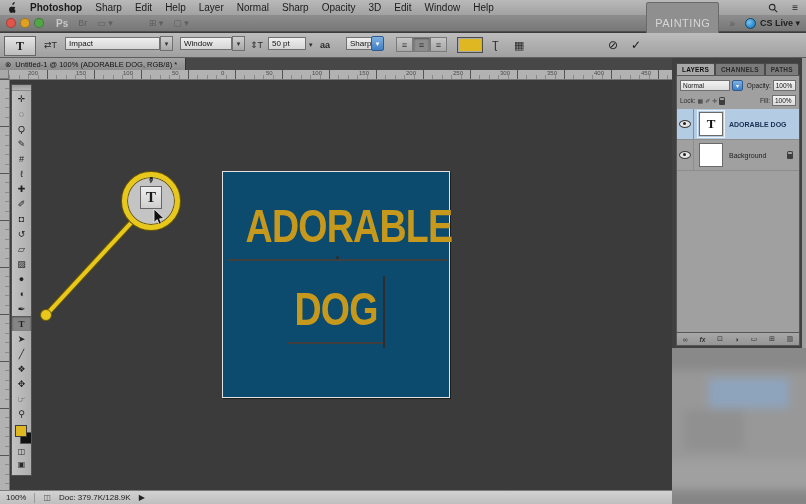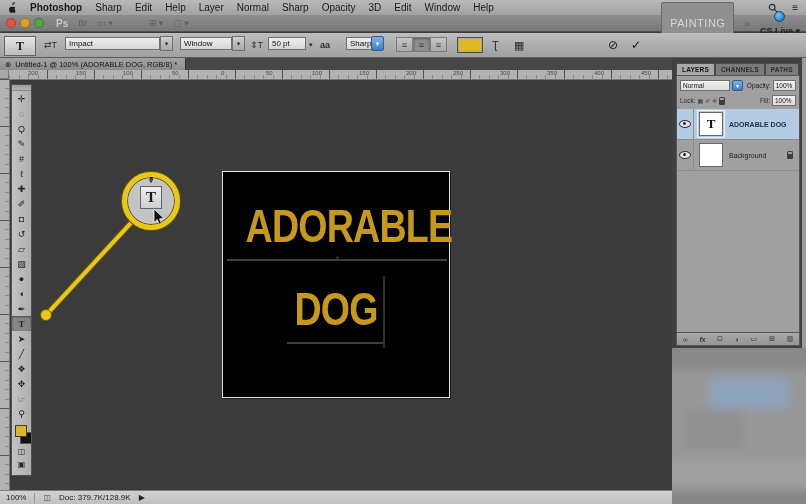--- a/index.html
+++ b/index.html
@@ -17,21 +17,21 @@
   .appbar{position:absolute;left:0;top:15px;width:806px;height:17px;
           background:linear-gradient(#8d8d8d,#777);border-bottom:1px solid #4e4e4e;
           display:flex;align-items:center;padding:0 6px;box-sizing:border-box;font-size:9px;}
   .tl{width:8px;height:8px;border-radius:50%;margin-right:4px;display:inline-block;border:0.5px solid rgba(0,0,0,.25);}
   .pslogo{font-weight:bold;color:#c9c9c9;margin:0 10px 0 8px;font-size:10px;}
   .abicon{color:#5f5f5f;margin-right:10px;font-size:9px;}
   .ab-right{margin-left:auto;display:flex;align-items:center;gap:10px;}
   .paintbtn{background:#8f8f8f;border:1px solid #6a6a6a;border-radius:2px;color:#d6d6d6;
             font-size:11px;padding:14px 8px;letter-spacing:.5px;}
   .chev{color:#5a5a5a;font-size:10px;}
-  .cslive{display:flex;align-items:center;gap:4px;color:#1e1e1e;font-size:9px;font-weight:bold;flex-direction:column;}
+  .cslive{display:flex;align-items:center;gap:4px;color:#1e1e1e;font-size:9px;font-weight:bold;}
   .csdot{width:9px;height:9px;border-radius:50%;background:radial-gradient(circle at 35% 35%,#7fc4ee,#2f8fd0 60%,#1b6aa8);border:1px solid #14496f;}
   
   .optbar{position:absolute;left:0;top:33px;width:806px;height:24px;
           background:linear-gradient(#bdbdbd,#a0a0a0);border-bottom:1px solid #5d5d5d;
           font-size:8px;}
   .optbar>*{position:absolute;top:4px;}
   .field{height:13px;background:linear-gradient(#efefef,#d6d6d6);border:1px solid #707070;
          display:flex;align-items:center;padding:0 3px;box-sizing:border-box;color:#111;}
   .ddbtn{height:15px;width:13px;background:linear-gradient(#cfcfcf,#a8a8a8);border:1px solid #707070;
          display:flex;align-items:center;justify-content:center;font-size:7px;color:#333;box-sizing:border-box;}
@@ -64,21 +64,21 @@
   
   .toolpanel{position:absolute;left:11px;top:84px;width:21px;height:392px;
              background:linear-gradient(90deg,#c2c2c2,#aeaeae);border:1px solid #4f4f4f;box-sizing:border-box;}
   .grip{height:5px;background:linear-gradient(#9a9a9a,#b5b5b5);border-bottom:1px solid #8a8a8a;}
   .tool{height:15px;display:flex;align-items:center;justify-content:center;font-size:9px;color:#222;}
   .tool.sel{background:#858585;box-shadow:inset 0 1px 2px rgba(0,0,0,.45);font-weight:bold;}
   .fgswatch{position:absolute;left:3px;top:340px;width:10px;height:10px;background:#dfb722;border:1px solid #3d3d3d;z-index:2;}
   .bgswatch{position:absolute;left:8px;top:347px;width:10px;height:10px;background:#111;border:1px solid #555;}
   .pbot{position:absolute;left:0;width:19px;text-align:center;font-size:8px;color:#2a2a2a;}
   
-  .canvas{position:absolute;left:222px;top:171px;width:228px;height:227px;background:#000000;
+  .canvas{position:absolute;left:222px;top:171px;width:228px;height:227px;background:#0c4a6e;
           border:1px solid #e2e2e2;box-shadow:1px 1px 0 rgba(0,0,0,.5);box-sizing:border-box;}
   .ctext{position:absolute;left:0;width:100%;text-align:center;color:#c6991c;font-weight:bold;
          font-size:47px;line-height:1;transform:scaleX(.8);letter-spacing:-1px;
          font-family:"Liberation Sans",sans-serif;}
   .uline{position:absolute;height:2px;background:#3f3f3f;}
   .caret{position:absolute;width:2px;background:#2d2d2d;}
   .cdot{position:absolute;width:3px;height:3px;background:#2d2d2d;border-radius:50%;}
   
   .cline{position:absolute;left:46px;top:313px;width:155px;height:4px;background:#e9c81e;
          box-shadow:0 0 0 1px #6b5a00;transform:rotate(-47.3deg);transform-origin:0 50%;border-radius:2px;}

